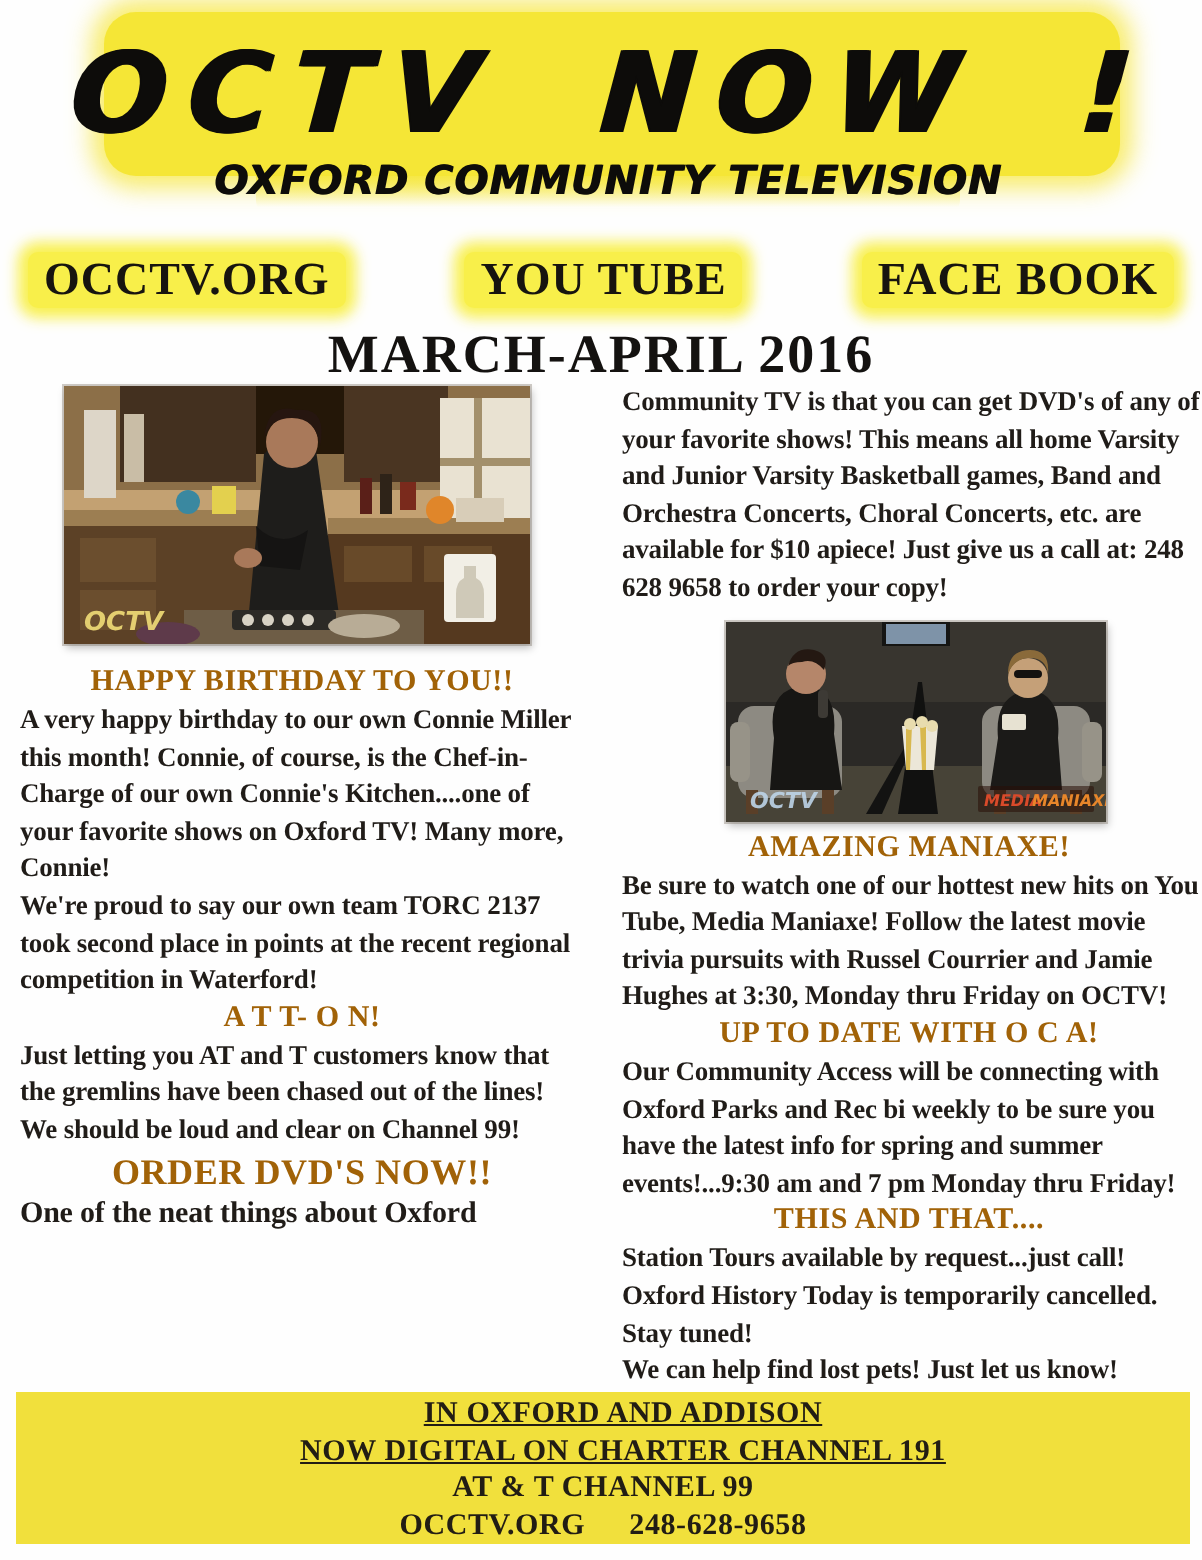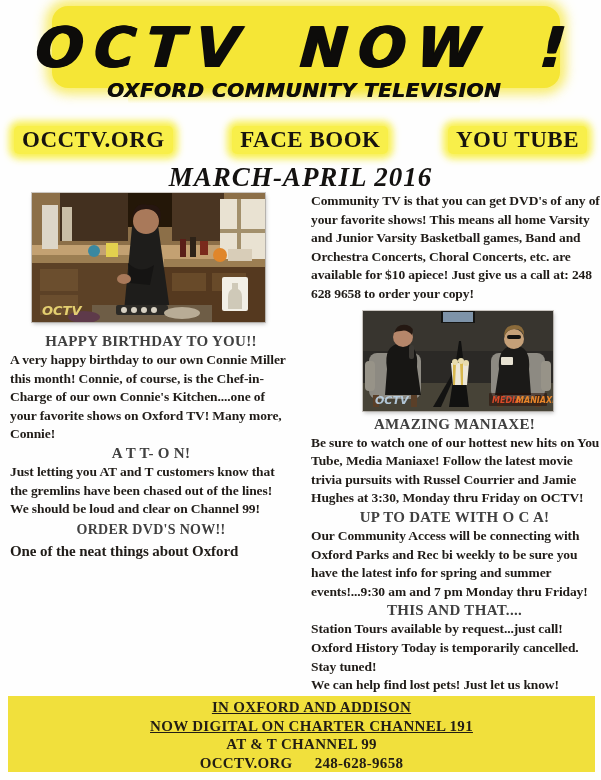--- a/index.html
+++ b/index.html
@@ -35,35 +35,35 @@
     position:absolute;left:14px;top:126px;width:573px;
     display:flex;justify-content:space-between;align-items:center;
   }
   .hl-link{
     font-size:23px;font-weight:bold;letter-spacing:.5px;color:#17140f;
     background:#f8ef4a;padding:1px 8px;border-radius:5px;
     box-shadow:0 0 7px 5px rgba(248,239,74,.95);cursor:pointer;white-space:nowrap;
   }
   .date-heading{
     position:absolute;left:0;top:162px;width:100%;text-align:center;
-    font-size:27px;font-weight:bold;letter-spacing:1px;color:#141210;font-style:italic;
+    font-size:27px;font-weight:bold;letter-spacing:1px;color:#141210;
   }
   
   .col-left{position:absolute;left:10px;top:192px;width:282px;}
   .col-right{position:absolute;left:304px;top:192px;width:301px;}
   .body-p{
     margin:0;font-size:13.5px;line-height:18.6px;letter-spacing:-.1px;
     font-weight:bold;color:#201c18;
   }
   .col-right .body-p{padding-left:7px;}
   .sec-h{
     margin:0;text-align:center;font-size:15px;line-height:19px;
-    font-weight:bold;letter-spacing:.3px;color:#404040;
-  }
-  .sec-h.big{font-size:14px;line-height:22px;}
+    font-weight:bold;letter-spacing:.3px;color:#a16207;
+  }
+  .sec-h.big{font-size:18px;line-height:22px;}
   .lead-line{font-size:15px;line-height:20px;}
   
   .photo{display:block;box-shadow:0 0 0 1px rgba(120,110,95,.35),1px 2px 4px rgba(0,0,0,.25);}
   .photo-kitchen{margin:1px 0 10px 22px;width:233px;height:129px;}
   .photo-maniaxe{margin:7px 0 4px 59px;width:190px;height:100px;}
   
   .footer{
     position:absolute;left:8px;top:696px;width:587px;height:76px;
     background:#f1e03c;text-align:center;padding-top:2px;box-sizing:border-box;
   }
@@ -79,22 +79,22 @@
 
   <div class="banner">
     <div class="banner-title">OCTV NOW !</div>
   </div>
   <div class="subtitle-wrap">
     <div class="subtitle">OXFORD COMMUNITY TELEVISION</div>
   </div>
 
   <div class="links-row">
     <span class="hl-link">OCCTV.ORG</span>
+    <span class="hl-link">YOU TUBE</span>
     <span class="hl-link">FACE BOOK</span>
-    <span class="hl-link">YOU TUBE</span>
   </div>
 
   <div class="date-heading">MARCH-APRIL 2016</div>
 
   <div class="col-left">
 
     <svg class="photo photo-kitchen" viewBox="0 0 233 129">
       <rect width="233" height="129" fill="#c3a172"></rect>
       <rect x="0" y="0" width="233" height="52" fill="#8c6f48"></rect>
       <rect x="28" y="0" width="68" height="48" fill="#43301f"></rect>
@@ -133,20 +133,21 @@
         <circle cx="122" cy="117" r="3" fill="#d8d2c4"></circle>
       <ellipse cx="150" cy="120" rx="18" ry="6" fill="#b8ac96"></ellipse>
       <ellipse cx="52" cy="124" rx="16" ry="6" fill="#5e3a4a"></ellipse>
       <rect x="190" y="84" width="26" height="34" rx="2" fill="#f2efe6"></rect>
       <path d="M200 90 h6 v6 q4 2 4 8 v12 h-14 v-12 q0-6 4-8 Z" fill="#cfc9b8"></path>
       <text x="10" y="122" font-family="DejaVu Sans, sans-serif" font-size="13" font-style="italic" font-weight="bold" fill="rgba(242,222,120,0.9)">OCTV</text>
     </svg>
 
     <div class="sec-h">HAPPY BIRTHDAY TO YOU!!</div>
     <p class="body-p">A very happy birthday to our own Connie Miller this month!  Connie, of course, is the Chef-in-Charge of our own Connie's Kitchen....one of your favorite shows on Oxford TV!  Many more, Connie!</p>
+    <p class="body-p">We're proud to say our own team TORC 2137 took second place in points at the recent regional competition in Waterford!</p>
     <div class="sec-h">A T T- O N!</div>
     <p class="body-p">Just letting you AT and T customers know that the gremlins have been chased out of the lines!  We should be loud and clear on Channel 99!</p>
     <div class="sec-h big">ORDER DVD'S NOW!!</div>
     <p class="body-p lead-line">One of the neat things about Oxford</p>
   </div>
 
   <div class="col-right">
     <p class="body-p">Community TV is that you can get DVD's of any of your favorite shows!  This means all home Varsity and Junior Varsity Basketball games, Band and Orchestra Concerts, Choral Concerts, etc. are available for $10 apiece!  Just give us a call at: 248 628 9658 to order your copy!</p>
 
     <svg class="photo photo-maniaxe" viewBox="0 0 190 100">

